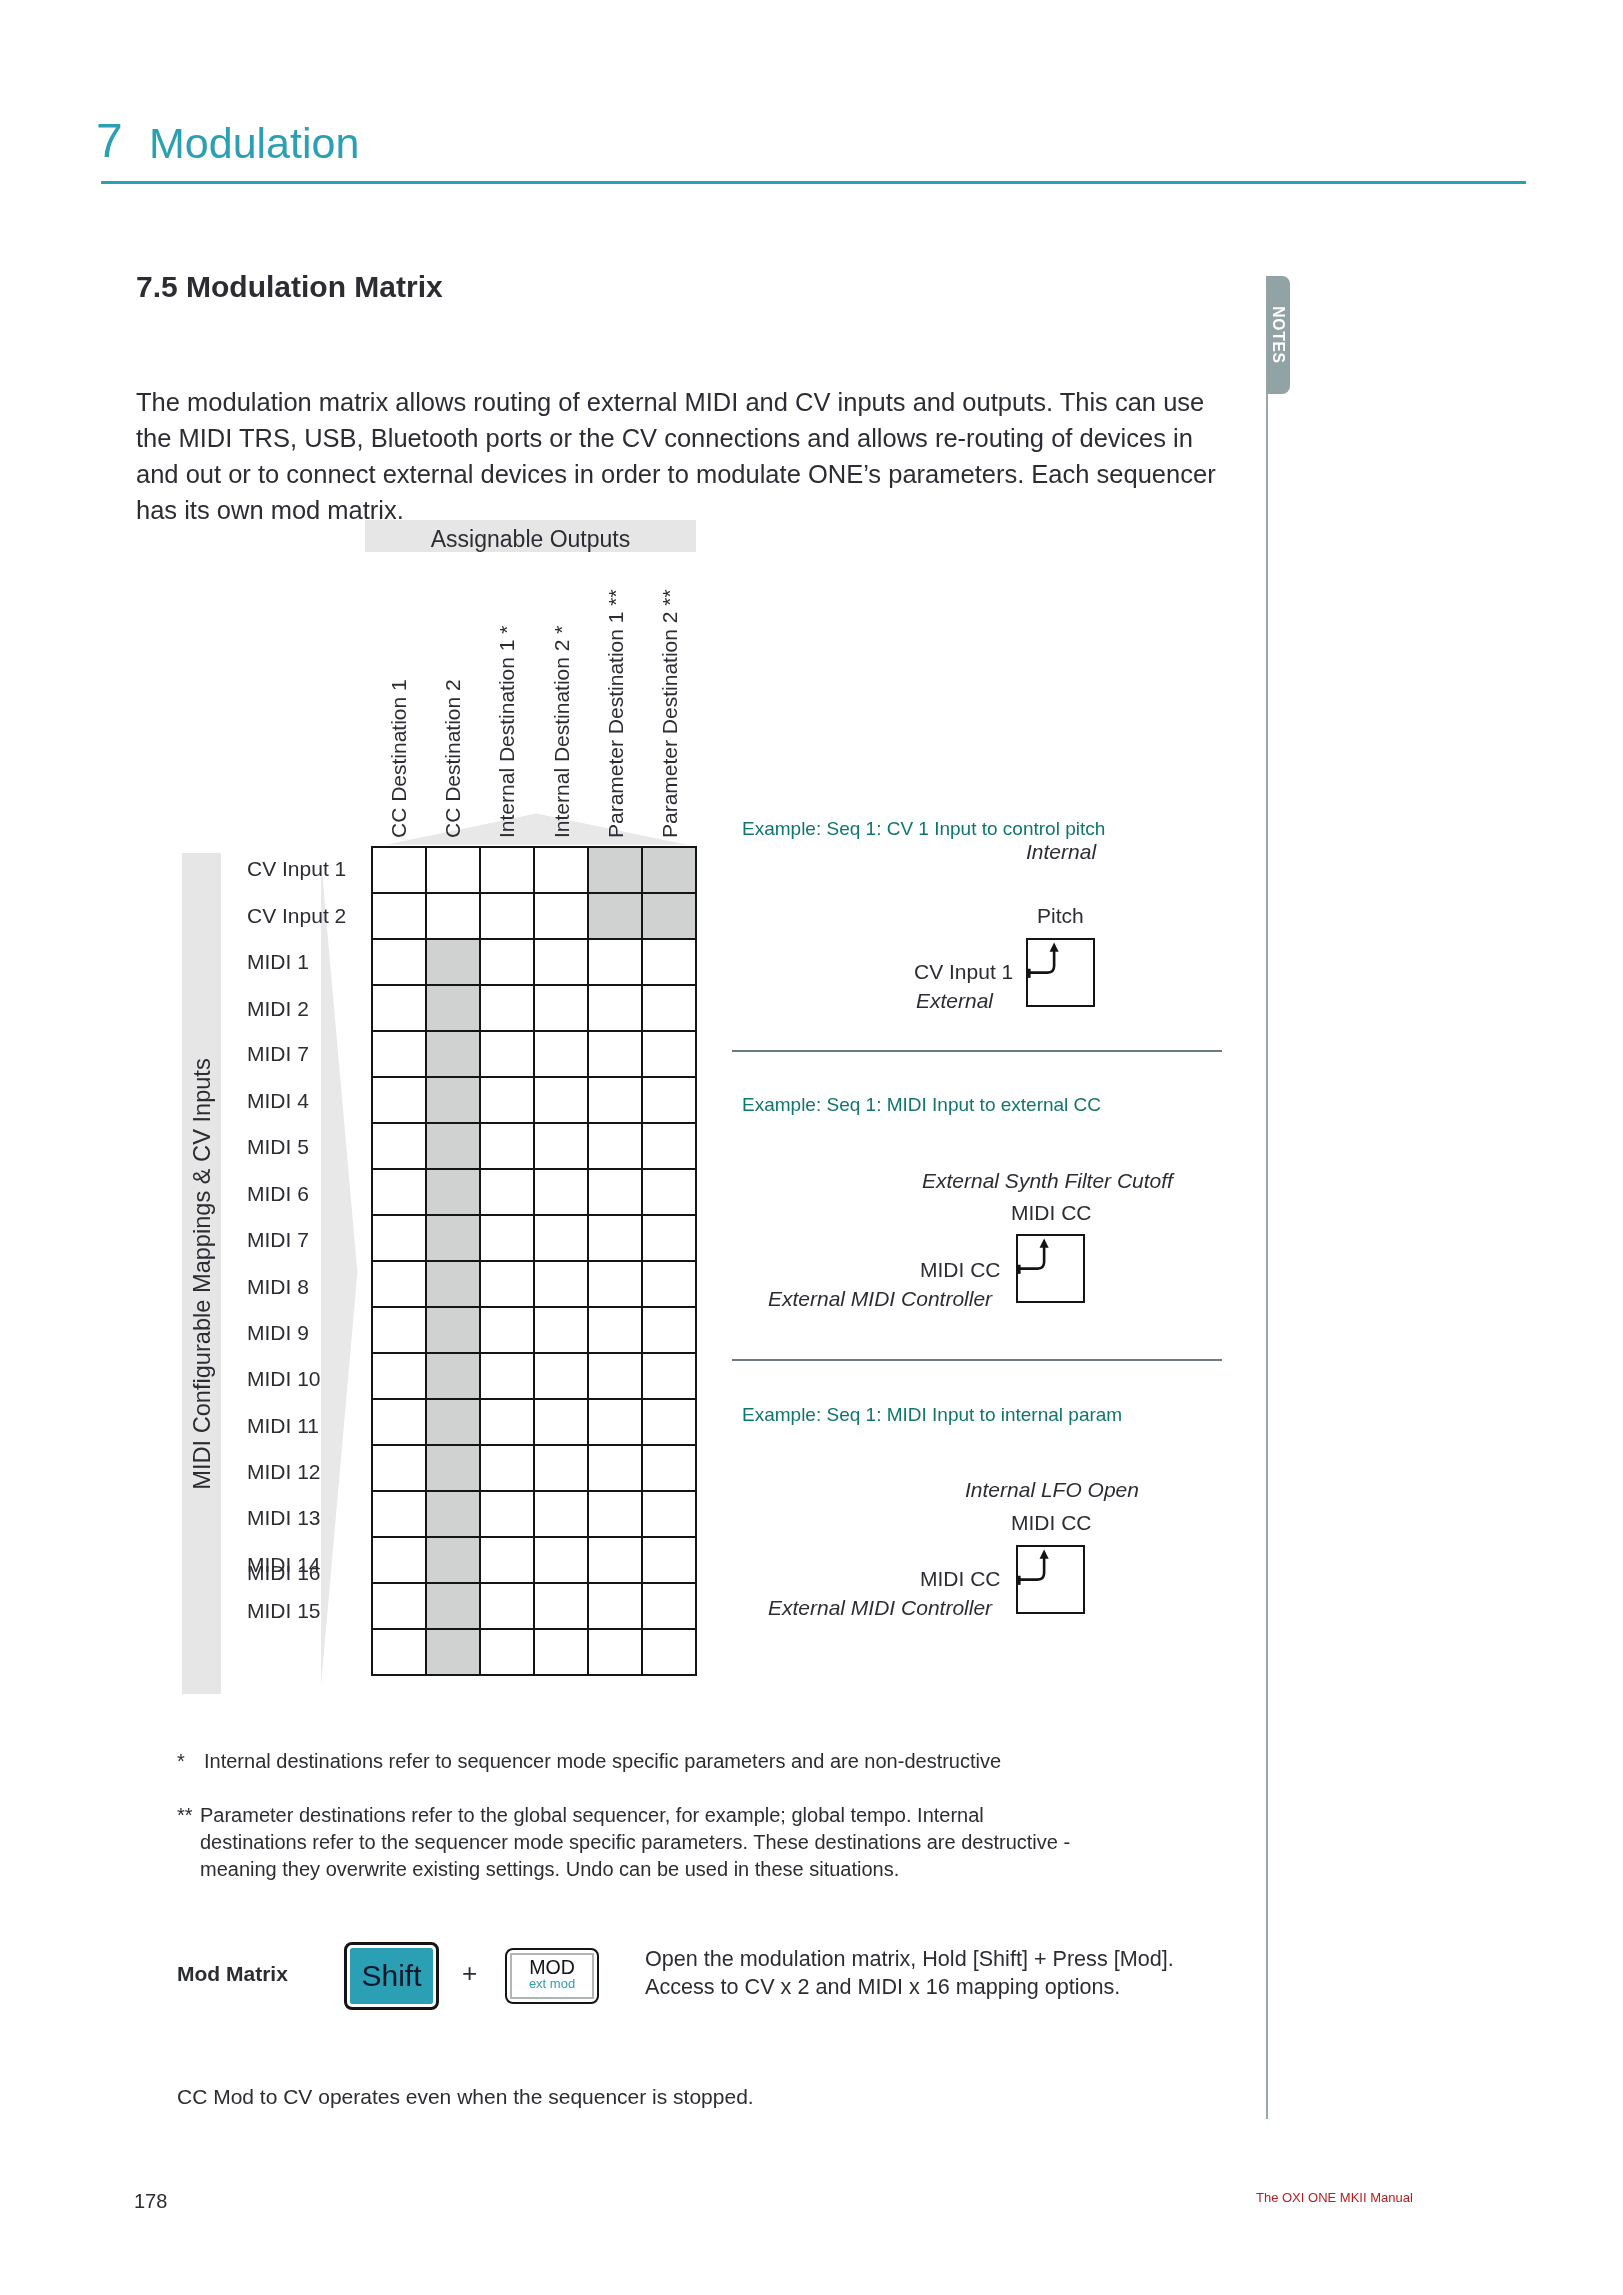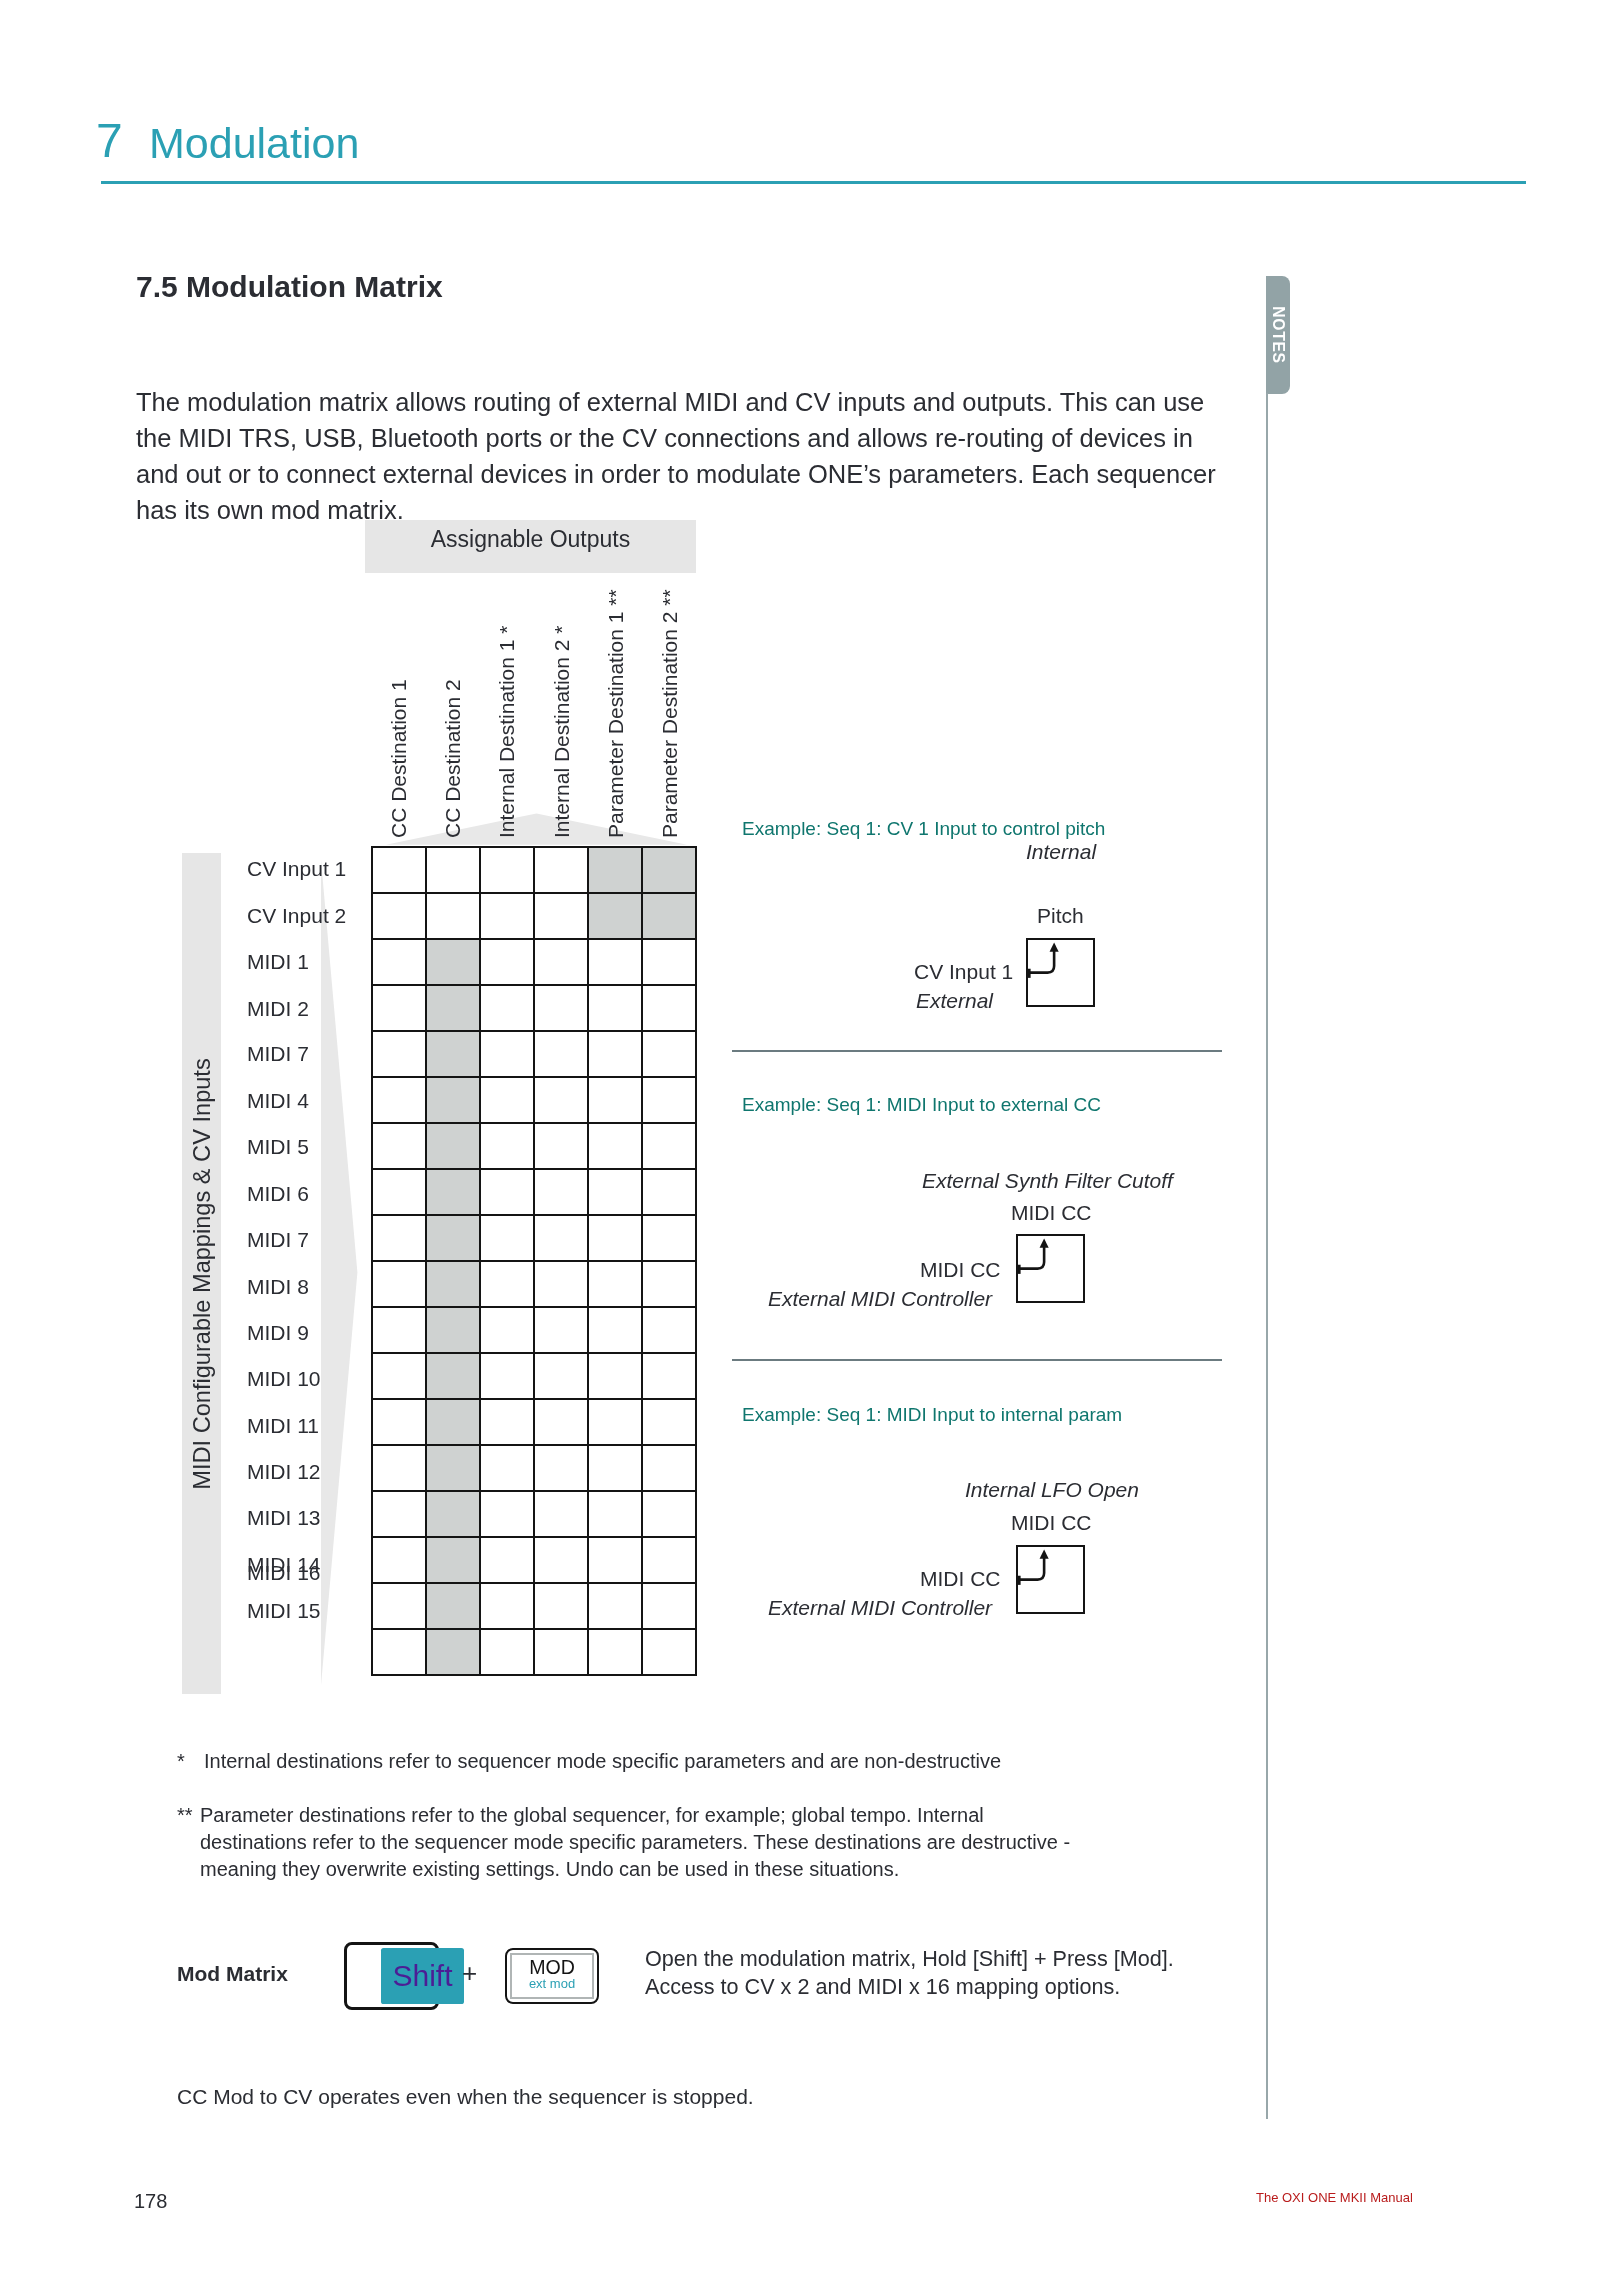--- a/index.html
+++ b/index.html
@@ -9,42 +9,42 @@
   .chapter-num { left: 96px; top: 117px; font-size: 48px; color: #2ba0b4; line-height: 1; }
   .chapter-title { left: 149px; top: 122px; font-size: 43px; color: #2ba0b4; line-height: 1; }
   .header-rule { left: 101px; top: 181px; width: 1425px; height: 2.6px; background: #2ba0b4; }
   .notes-tab { left: 1266px; top: 276px; width: 24px; height: 118px; background: #92a3a6;
                border-radius: 0 7.9px 7.9px 0; }
   .notes-tab span { position: absolute; left: 50%; top: 50%; transform: translate(-50%,-50%) rotate(90deg);
                     color: #ffffff; font-weight: bold; font-size: 15.7px; letter-spacing: 0.7px; white-space: nowrap; }
   .notes-line { left: 1266px; top: 393px; width: 2px; height: 1726px; background: #98a7aa; }
   .section-title { left: 136px; top: 270px; font-size: 30px; font-weight: bold; color: #2b2d33; }
   .intro { left: 136px; top: 340px; width: 1087px; font-size: 25.5px; line-height: 36px; color: #2b2d33; margin-top: 44px; }
-  .outputs-header { left: 365px; top: 520px; width: 331px; height: 53px; background: #e6e6e6;
+  .outputs-header { left: 365px; top: 520px; width: 331px; height: 32px; background: #e6e6e6;
                     font-size: 23px; text-align: center; line-height: 39px; color: #2b2d33; }
   .col-label { width: 275px; height: 26px; font-size: 21px; line-height: 26px; white-space: nowrap;
                transform-origin: 0 0; transform: rotate(-90deg); color: #2b2d33; }
   .grid { left: 371px; top: 846px; border-collapse: collapse; }
   .grid td { width: 52px; height: 44px; border: 2.6px solid #141414; padding: 0; background: #ffffff; }
   .grid td.shaded { background: #cfd2d1; }
   .row-label { left: 247px; font-size: 21px; line-height: 26px; color: #2b2d33; white-space: nowrap; }
   .strip { left: 182px; top: 853px; width: 39px; height: 841px; background: #e6e6e6; }
   .strip span { position: absolute; left: 50%; top: 50%; transform: translate(-50%,-50%) rotate(-90deg);
                 font-size: 23.6px; white-space: nowrap; color: #2b2d33; }
   .ex-title { left: 742px; font-size: 19px; color: #0f766e; white-space: nowrap; }
   .ex-text { font-size: 21px; color: #2b2d33; white-space: nowrap; line-height: 26px; }
   .ex-text.italic { font-style: italic; }
   .ex-box { width: 64px; height: 64px; border: 2.6px solid #141414; box-sizing: border-box; background: #fff; }
   .divider { left: 732px; width: 490px; height: 2px; background: #6b7b80; }
   .footnote { font-size: 20px; color: #2b2d33; line-height: 27px; }
   .modmatrix-label { left: 177px; top: 1962px; font-size: 21px; font-weight: bold; }
   .shift-key { left: 344px; top: 1942px; width: 95px; height: 68px; box-sizing: border-box;
                border: 3.3px solid #141414; border-radius: 7.9px; background: #ffffff; padding: 3.3px; }
   .shift-key .inner { width: 100%; height: 100%; background: #2ba0b4; border-radius: 2.6px;
-                      color: #4c1d95; font-size: 30px; text-align: center; line-height: 55px; margin-left: 31px; }
+                      color: #0f172a; font-size: 30px; text-align: center; line-height: 55px; }
   .plus { left: 462px; top: 1958px; font-size: 26px; }
   .mod-key { left: 505px; top: 1948px; width: 94px; height: 56px; box-sizing: border-box;
              border: 2.6px solid #141414; border-radius: 7.9px; background: #ffffff; padding: 3.3px; }
   .mod-key .inner { width: 100%; height: 100%; box-sizing: border-box; border: 2.6px solid #b0b5b5;
                     text-align: center; }
   .mod-key .top { font-size: 19.6px; line-height: 19.6px; color: #141414; margin-top: 2.6px; }
   .mod-key .sub { font-size: 13px; line-height: 13px; color: #2ba0b4; }
   .desc { left: 645px; top: 1945px; font-size: 21.6px; line-height: 27.5px; color: #2b2d33; }
   .note { left: 177px; top: 2085px; font-size: 21px; color: #2b2d33; }
   .page-num { left: 134px; top: 2190px; font-size: 20px; color: #2b2d33; }

